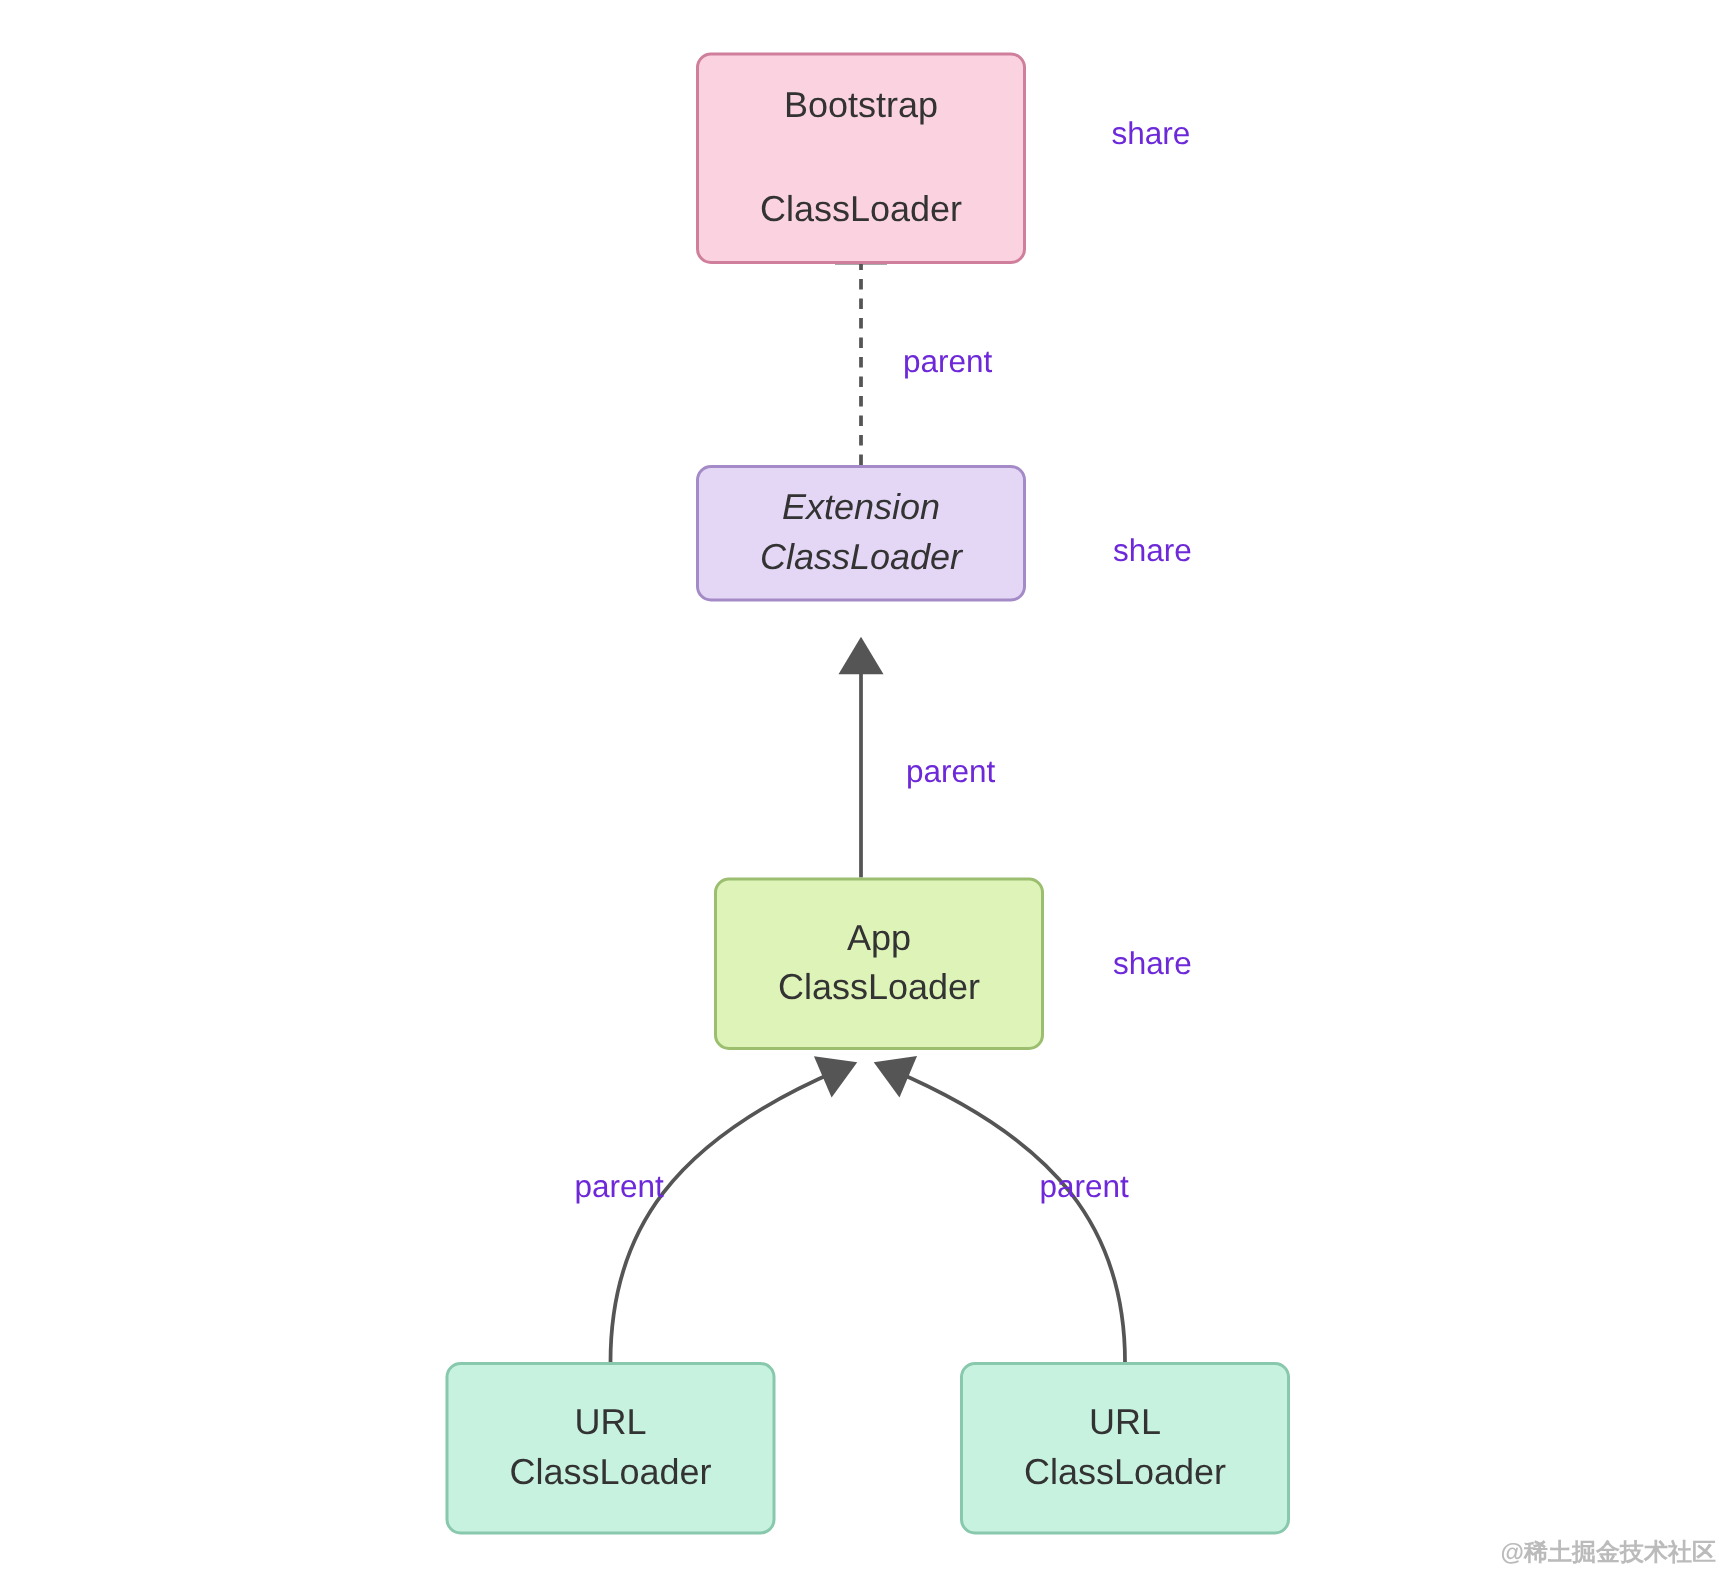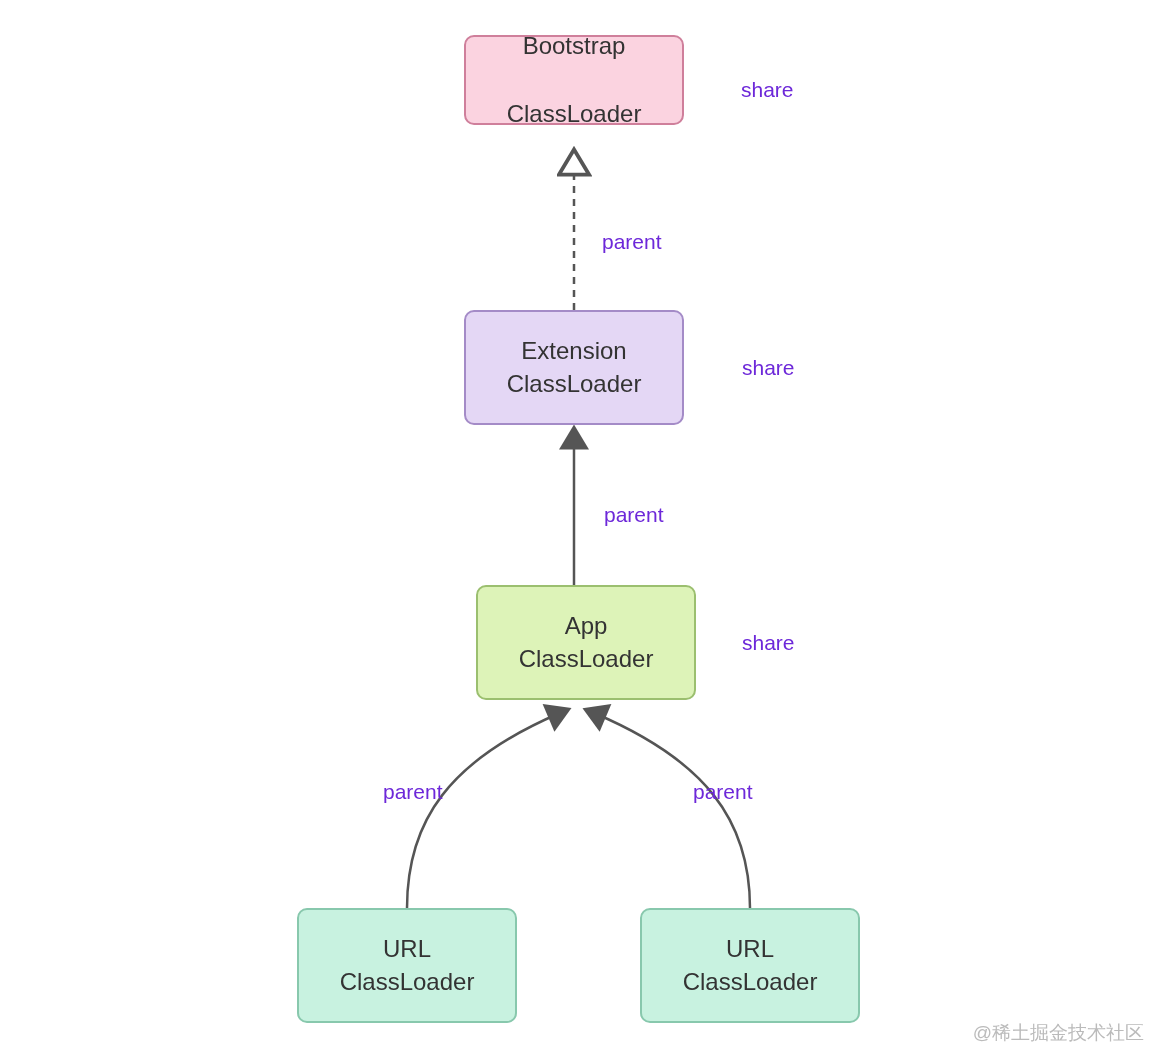--- a/index.html
+++ b/index.html
@@ -23,22 +23,23 @@
   }
   .label {
     position: absolute;
     font-size: 21px;
     color: #6d28d9;
   }
   .watermark {
     position: absolute;
     right: 8px;
     bottom: 6px;
-    font-size: 19px;
+    font-size: 16px;
     color: #bbb;
+    font-weight: bold;
   }
   svg {
     position: absolute;
     top: 0;
     left: 0;
     width: 1152px;
     height: 1052px;
     pointer-events: none;
   }
 </style>
@@ -57,26 +58,26 @@
 
   <line x1="574" y1="310" x2="574" y2="162" stroke="#555555" stroke-width="2.5" stroke-dasharray="7,6" marker-end="url(#arrowhead-open)"></line>
 
   <line x1="574" y1="585" x2="574" y2="437" stroke="#555555" stroke-width="2.5" marker-end="url(#arrowhead-solid)"></line>
 
   <path d="M 407 908 C 407 820, 450 760, 560 713" fill="none" stroke="#555555" stroke-width="2.5" marker-end="url(#arrowhead-solid)"></path>
 
   <path d="M 750 908 C 750 820, 705 760, 594 713" fill="none" stroke="#555555" stroke-width="2.5" marker-end="url(#arrowhead-solid)"></path>
 </svg>
 
-<div class="node" style="left:464px;top:35px;width:220px;height:90px;background:#fbd3e0;border:2px solid #cf7f9b;gap:36px;">
+<div class="node" style="left:464px;top:35px;width:220px;height:141px;background:#fbd3e0;border:2px solid #cf7f9b;gap:36px;">
   <span>Bootstrap</span>
   <span>ClassLoader</span>
 </div>
 
-<div class="node" style="left:464px;top:310px;width:220px;height:115px;background:#e4d7f5;border:2px solid #a48bc7;">
+<div class="node" style="left:464px;top:310px;width:220px;height:91px;background:#e4d7f5;border:2px solid #a48bc7;font-style:italic;">
   <span>Extension</span>
   <span>ClassLoader</span>
 </div>
 
 <div class="node" style="left:464px;top:585px;width:220px;height:115px;background:#ddf3b8;border:2px solid #9bbf6f;margin-left:12px;">
   <span>App</span>
   <span>ClassLoader</span>
 </div>
 
 <div class="node" style="left:297px;top:908px;width:220px;height:115px;background:#c8f2e0;border:2px solid #88c8ad;">

